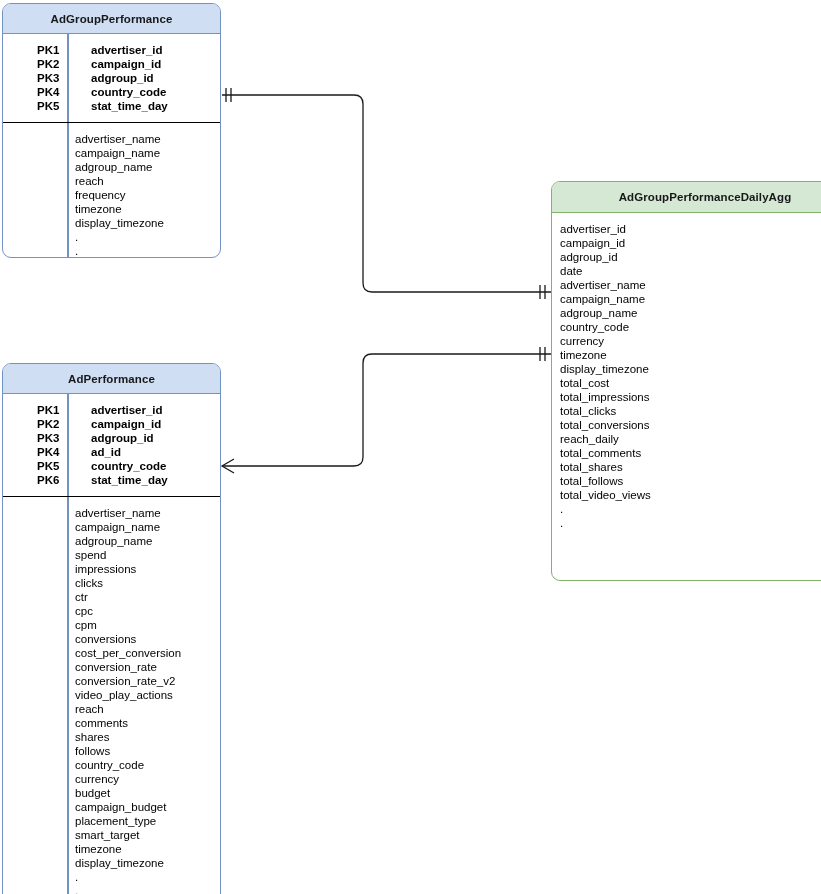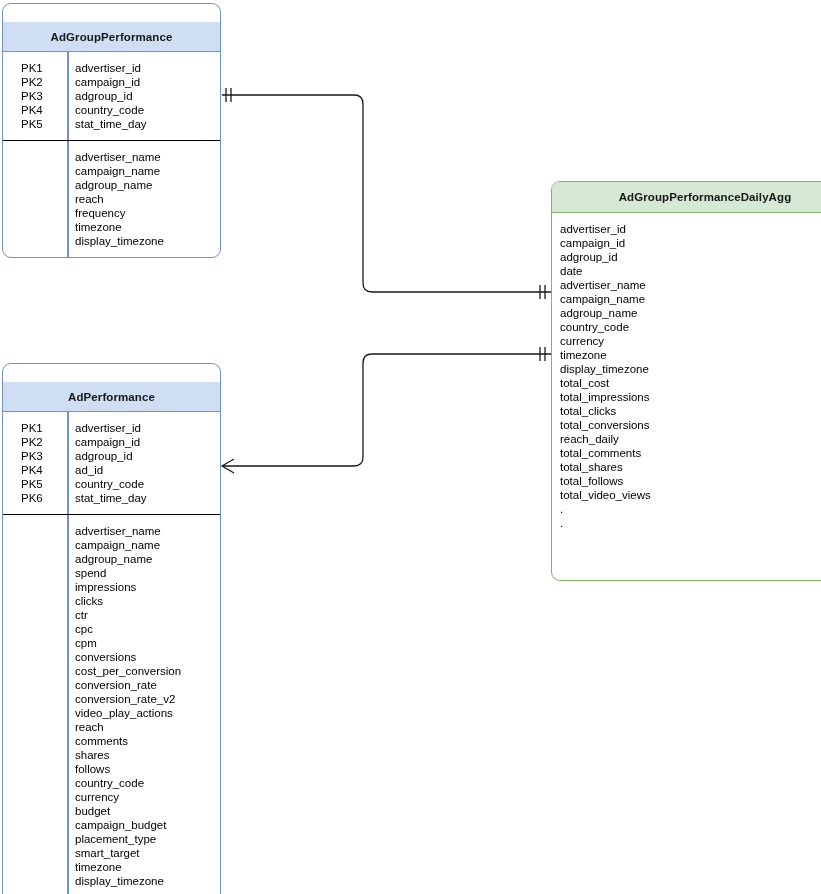--- a/index.html
+++ b/index.html
@@ -45,21 +45,20 @@
     color: #17181a;
     letter-spacing: .1px;
     display: flex;
     align-items: center;
     justify-content: center;
   }
   .entity.blue .ent-header {
     background: #cfdef2;
     border-bottom: 1.6px solid #7392c4;
     height: 30px;
-    margin-top: 18px;
   }
   .entity.green .ent-header {
     background: #d5e8d4;
     border-bottom: 1.6px solid #82b366;
     height: 31px;
   }
 
   
   .ent-body {
     position: relative;
@@ -94,21 +93,22 @@
     padding-left: 8px;
   }
   .row {
     font-size: 11.5px;
     line-height: 14px;
     height: 14px;
     color: #000000;
     white-space: nowrap;
   }
   .row.bold {
-    font-weight: normal;
+    font-weight: bold;
+    margin-left: 16px;
   }
   .row.dot {
     letter-spacing: 0;
   }
 
   .section.keys .col-pk,
   .section.keys .col-field {
     padding-top: 9px;
     padding-bottom: 9px;
   }

